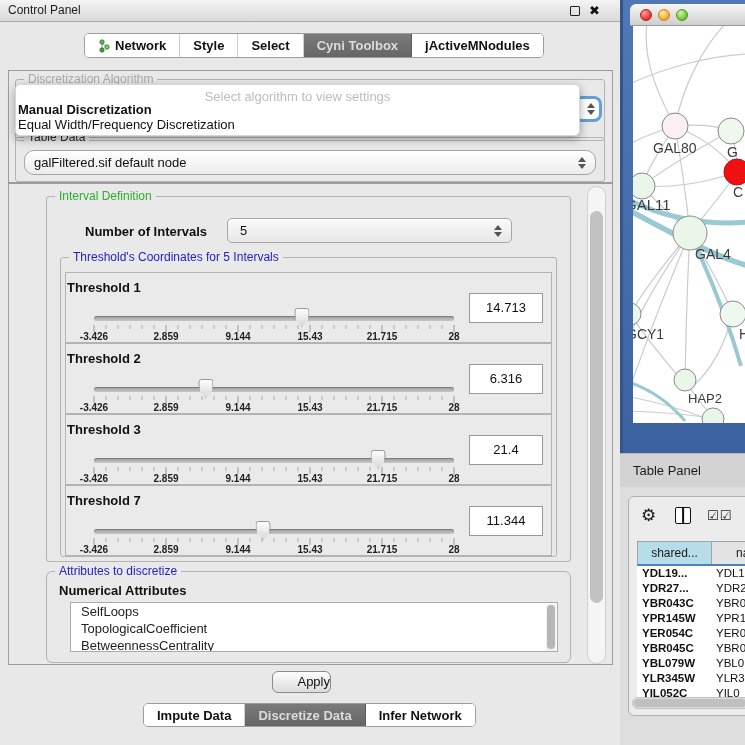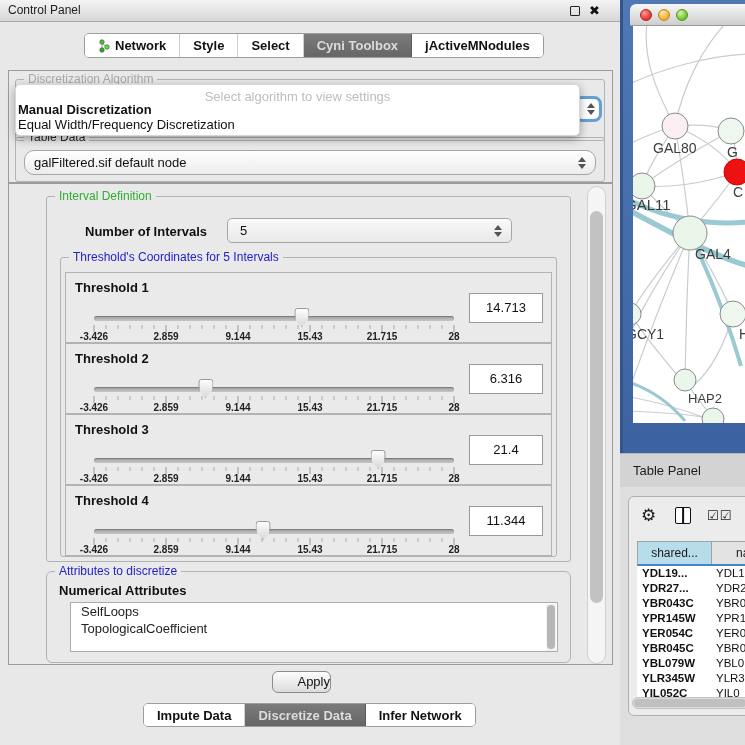--- a/index.html
+++ b/index.html
@@ -59,21 +59,21 @@
     border:1px solid #9c9c9c; background:#e9e9e9; overflow:hidden; }
   .g-interval { left:37px; top:12px; width:525px; height:366px; }
   .g-interval > .group-label { color:var(--green-title,#2eae2e); }
   .noi-label { position:absolute; left:38px; top:27px; font-size:13px; font-weight:bold; color:#111; }
   .noi-spinner { position:absolute; left:180px; top:21px; width:285px; height:25px;
     border:1px solid #a6a6a6; border-radius:5px; background:linear-gradient(#fafafa,#e8e8e8);
     font-size:13px; line-height:23px; padding-left:12px; color:#111; }
   .g-thresholds { left:13px; top:60px; width:497px; height:300px; }
   .g-thresholds > .group-label { color:var(--blue-title,#2222cc); background:#e9e9e9; }
   .thr-block { position:absolute; left:4px; width:487px; height:71px; border:1px solid #b3b3b3; background:#eaeaea; }
-  .thr-label { position:absolute; left:9px; top:7px; font-size:13px; font-weight:bold; color:#111; }
+  .thr-label { position:absolute; left:1px; top:7px; font-size:13px; font-weight:bold; color:#111; }
   .thr-track { position:absolute; left:28px; top:43px; width:360px; height:5px; border-radius:3px;
     background:linear-gradient(#9e9e9e,#c6c6c6); box-shadow:inset 0 1px 1px rgba(0,0,0,0.25); }
   .thr-handle { position:absolute; top:-8px; width:15px; height:19px; transform:translateX(-50%);
     background:linear-gradient(#fefefe,#d8d8d8); border:1px solid #979797; border-radius:3px 3px 0 0;
     clip-path:polygon(0 0,100% 0,100% 55%,50% 100%,0 55%); }
   .thr-ticks { position:absolute; left:28px; top:52px; width:360px; height:7px; }
   .tick { position:absolute; top:0; width:1px; background:#9a9a9a; transform:translateX(-50%); }
   .tick.minor { height:4px; background:#ababab; }
   .tick.major { height:7px; }
   .thr-ticklabels { position:absolute; left:28px; top:58px; width:360px; height:12px; }
@@ -346,21 +346,21 @@
                   <span class="ticklabel" style="left: 0%;">-3.426</span>
                   <span class="ticklabel" style="left: 20%;">2.859</span>
                   <span class="ticklabel" style="left: 40%;">9.144</span>
                   <span class="ticklabel" style="left: 60%;">15.43</span>
                   <span class="ticklabel" style="left: 80%;">21.715</span>
                   <span class="ticklabel" style="left: 100%;">28</span>
                 </div>
                 <div class="thr-value">21.4</div>
               </div>
               <div class="thr-block" style="top: 227px;">
-                <div class="thr-label">Threshold 4</div>
+                <div class="thr-label">Threshold 7</div>
                 <div class="thr-track">
                   <div class="thr-handle" style="left: 46.9993%;"></div>
                 </div>
                 <div class="thr-ticks">
                   <span class="tick major" style="left: 0%;"></span>
                   <span class="tick minor" style="left: 3.33333%;"></span>
                   <span class="tick minor" style="left: 6.66667%;"></span>
                   <span class="tick minor" style="left: 10%;"></span>
                   <span class="tick minor" style="left: 13.3333%;"></span>
                   <span class="tick minor" style="left: 16.6667%;"></span>
@@ -404,20 +404,21 @@
         </div>
       </div>
 
       <div class="group g-attrs">
         <span class="group-label">Attributes to discretize</span>
         <span class="attrs-sub">Numerical Attributes</span>
         <div class="attr-listbox">
           <div id="attr-items">
               <div class="attr-item">SelfLoops</div>
               <div class="attr-item">TopologicalCoefficient</div>
+              <div class="attr-item">BetweennessCentrality</div>
             </div>
           <div class="attr-vscroll">
             <div class="attr-vthumb"></div>
           </div>
         </div>
       </div>
 
       <div class="boxB-vscroll">
         <div class="boxB-vthumb"></div>
       </div>

